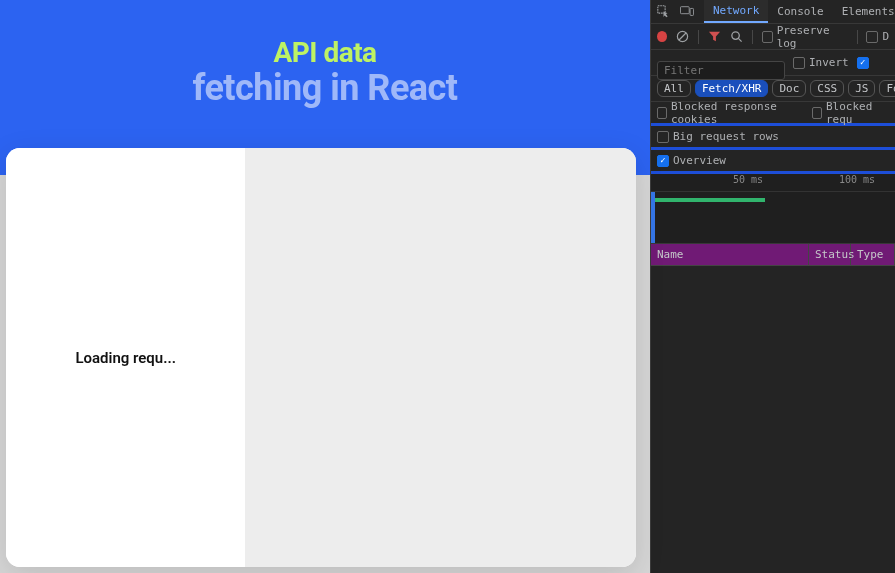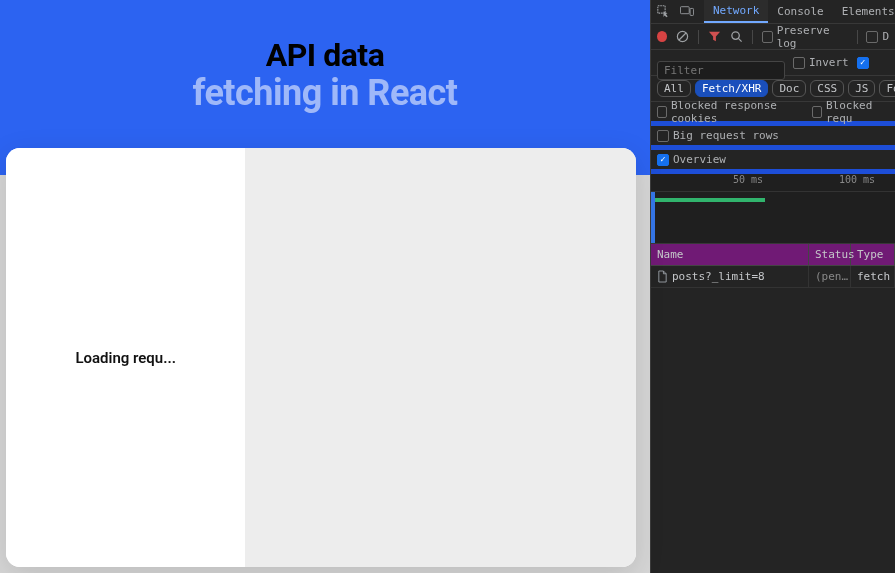--- a/index.html
+++ b/index.html
@@ -1,19 +1,19 @@
 <!DOCTYPE html>
 <html><head>
 <meta charset="utf-8">
 <style>
 * { margin: 0; padding: 0; box-sizing: border-box; }
 body { font-family: -apple-system, BlinkMacSystemFont, "Segoe UI", Roboto, sans-serif; width: 895px; height: 573px; overflow: hidden; display: flex; background: #d6d6d6; }
 .left-pane { width: 650px; height: 100%; position: relative; }
 .hero { background: #2c63f1; height: 175px; width: 100%; padding-top: 36px; text-align: center; }
-.hero h1 { color: #000000; font-weight: 700; font-size: 32px; letter-spacing: -0.5px; }
+.hero h1 { color: #bef264; font-weight: 700; font-size: 28px; letter-spacing: -0.5px; }
 .hero h2 { color: rgba(255,255,255,0.55); font-weight: 700; font-size: 36px; margin-top: -2px; letter-spacing: -0.5px; }
 .card { position: absolute; top: 148px; left: 6px; right: 14px; bottom: 6px; background: #fff; border-radius: 14px; box-shadow: 0 8px 30px rgba(0,0,0,0.12); display: flex; overflow: hidden; }
 .card-left { width: 38%; background: #fff; display: flex; align-items: center; justify-content: center; padding: 20px; }
 .card-right { width: 62%; background: #ededed; }
 .loading { font-weight: 600; font-size: 15px; color: #111; }
 
 .devtools { flex: 1; height: 100%; background: #242424; color: #aeb0b3; font-family: Menlo, Consolas, monospace; font-size: 11px; border-left: 1px solid #3c3c3c; display: flex; flex-direction: column; overflow: hidden; }
 .dt-topbar { display: flex; align-items: center; height: 24px; border-bottom: 1px solid #383838; padding: 0 6px; gap: 10px; }
 .dt-topbar .icon { color: #9da0a3; display: flex; align-items: center; cursor: pointer; }
 .tabs { display: flex; gap: 0; align-items: center; height: 100%; }
@@ -27,21 +27,21 @@
 .checkbox { display: flex; align-items: center; gap: 4px; cursor: pointer; }
 .checkbox .box { width: 12px; height: 12px; border: 1px solid #6a6a6a; border-radius: 2px; display: flex; align-items: center; justify-content: center; }
 .checkbox .box.checked { background: #1570ef; border-color: #1570ef; }
 .checkbox .box.checked::after { content: "✓"; color: #fff; font-size: 9px; line-height: 1; }
 
 .filter-row { display: flex; align-items: center; height: 26px; border-bottom: 1px solid #383838; padding: 0 6px; gap: 8px; }
 .filter-input { flex: 1; max-width: 128px; background: #1d1d1d; border: 1px solid #454545; border-radius: 3px; color: #888; padding: 2px 6px; font-size: 11px; font-family: inherit; margin-top: 16px; }
 .chip-row { display: flex; align-items: center; height: 26px; border-bottom: 1px solid #383838; padding: 0 6px; gap: 4px; }
 .chip { padding: 1px 6px; border: 1px solid #555; border-radius: 6px; cursor: pointer; font-size: 11px; color: #c4c6c9; }
 .chip.active { background: #1a4fbc; border-color: #1a4fbc; color: #fff; }
-.check-row { display: flex; height: 24px; border-bottom: 5px solid #1d4ed8; padding: 0 6px; gap: 14px; }
+.check-row { display: flex; height: 24px; border-bottom: 3px solid #1d4ed8; padding: 0 6px; gap: 14px; }
 
 .timeline { height: 70px; border-bottom: 1px solid #383838; position: relative; background: #1f1f1f; }
 .timeline .ruler { height: 18px; border-bottom: 1px solid #333; position: relative; font-size: 10px; color: #888; }
 .timeline .tick { position: absolute; top: 0; }
 .timeline .bluebar { position: absolute; left: 0; top: 18px; bottom: 0; width: 4px; background: #3474e4; }
 .timeline .greenbar { position: absolute; top: 24px; height: 4px; background: #31b46d; left: 4px; width: 110px; }
 
 .table-head { display: flex; height: 22px; align-items: flex-end; border-bottom: 1px solid #444; background: #701a75; }
 .th { padding: 0 6px; border-right: 1px solid #444; height: 100%; display: flex; align-items: center; color: #c5c7ca; }
 .th.name { flex: 1; min-width: 0; }
@@ -181,29 +181,14 @@
     <div class="bluebar"></div>
     <div class="greenbar"></div>
   </div>
 
   <div class="table-head">
     <div class="th name">Name</div>
     <div class="th status">Status</div>
     <div class="th type">Type</div>
   </div>
 
-  <div class="table-body">
-    <div class="row">
-      <div class="td name">
-        <span class="file-icon">
-          <svg width="11" height="13" viewBox="0 0 12 14">
-              <path d="M2 1 h5 l3 3 v9 h-8z" fill="none" stroke="currentColor"></path>
-              <path d="M7 1 v3 h3" fill="none" stroke="currentColor"></path>
-            </svg>
-        </span>
-        <span>posts?_limit=8</span>
-      </div>
-      <div class="td status">(pen…</div>
-      <div class="td type">fetch</div>
-    </div>
-  </div>
 
 </div>
 
 </body></html>

